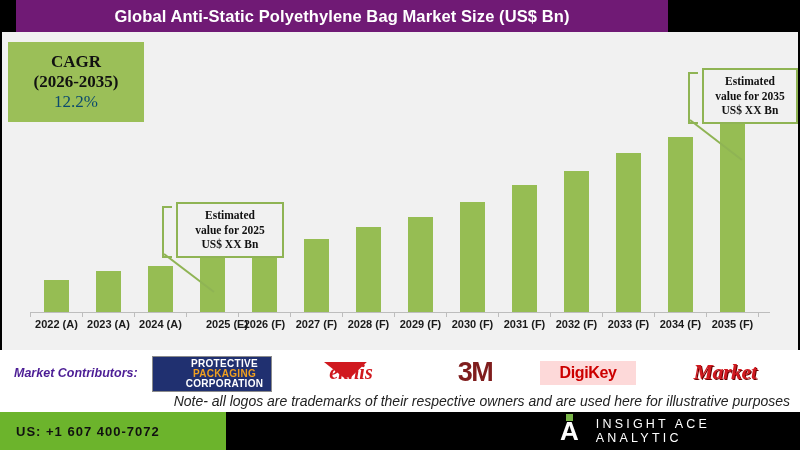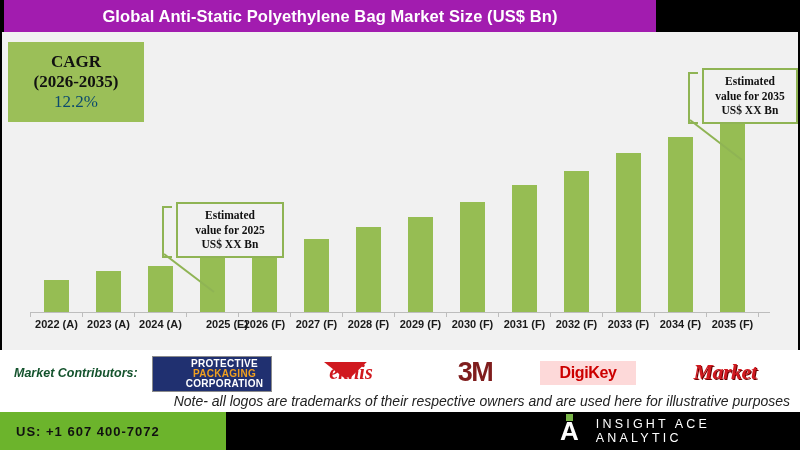--- a/index.html
+++ b/index.html
@@ -6,22 +6,22 @@
   body{
     width:800px;height:450px;overflow:hidden;
     background:#000;
     font-family:"Liberation Sans", sans-serif;
     -webkit-font-smoothing:antialiased;
   }
   .screen{position:relative;width:800px;height:450px;background:#000;}
 
   
   .title-bar{
-    position:absolute;left:4px;top:0;width:652px;height:32px;
-    background:#a21caf;display:flex;align-items:center;justify-content:center;
+    position:absolute;left:16px;top:0;width:652px;height:32px;
+    background:#701a75;display:flex;align-items:center;justify-content:center;
   }
   .title-bar .title{
     color:#ffffff;font-size:16.5px;font-weight:bold;letter-spacing:.1px;
     font-family:"Liberation Sans", sans-serif;
   }
 
   
   .chart-panel{
     position:absolute;left:2px;top:32px;width:796px;height:318px;
     background:#f1f1f1;overflow:hidden;
@@ -78,21 +78,21 @@
     font-size:11px;font-weight:bold;color:#1a1a1a;
     font-family:"Liberation Sans", sans-serif;
   }
 
   
   .contrib{
     position:absolute;left:0;top:350px;width:800px;height:62px;background:#ffffff;
   }
   .contrib-label{
     position:absolute;left:14px;top:16px;
-    font-size:12.5px;font-weight:bold;font-style:italic;color:#14532d;
+    font-size:12.5px;font-weight:bold;font-style:italic;color:#4c1d95;
     font-family:"Liberation Sans", sans-serif;
   }
   .logo{position:absolute;top:6px;height:32px;display:flex;align-items:center;justify-content:center;}
 
   .logo-ppc{
     left:152px;width:118px;height:34px;background:#203070;
     border:1px solid #8b8b8b;flex-direction:column;justify-content:center;gap:0px;
   }
   .logo-ppc span{
     font-family:"Liberation Sans", sans-serif;font-weight:bold;font-size:10px;

